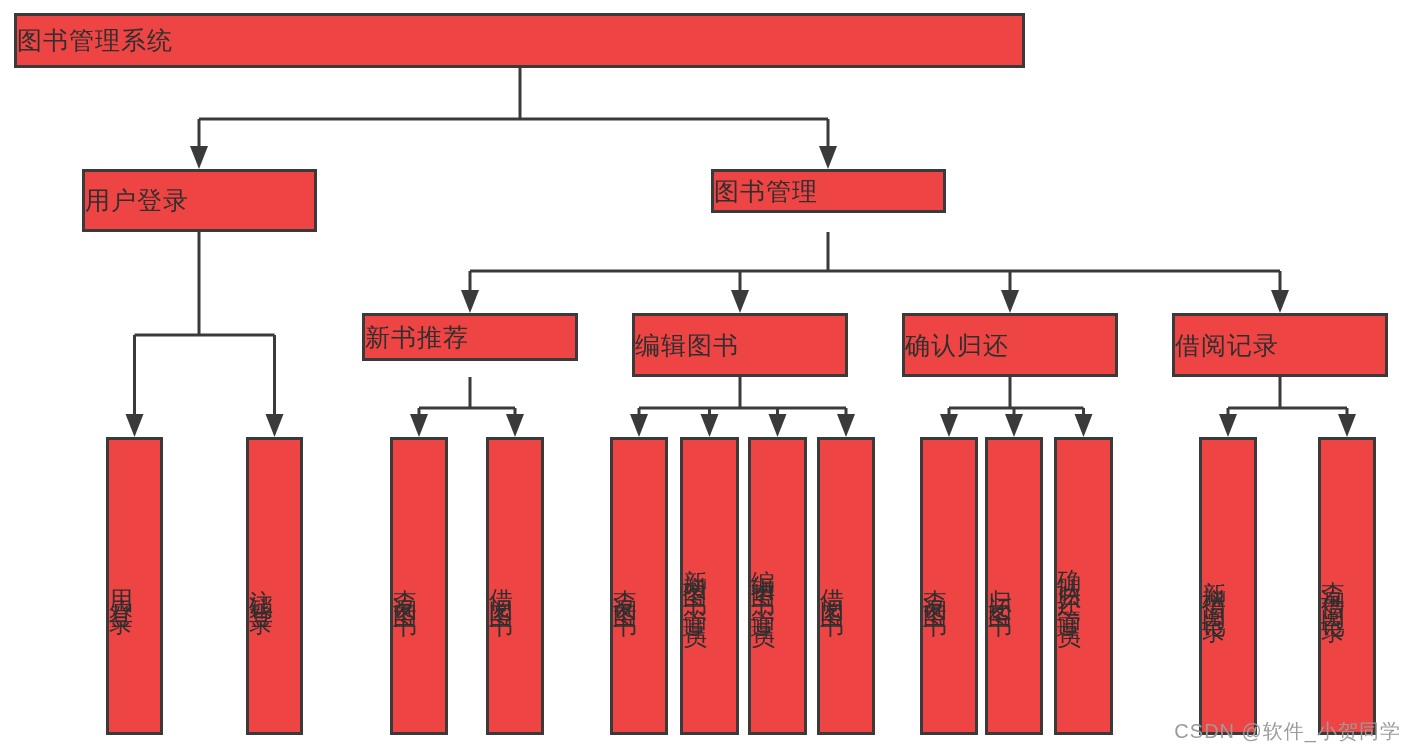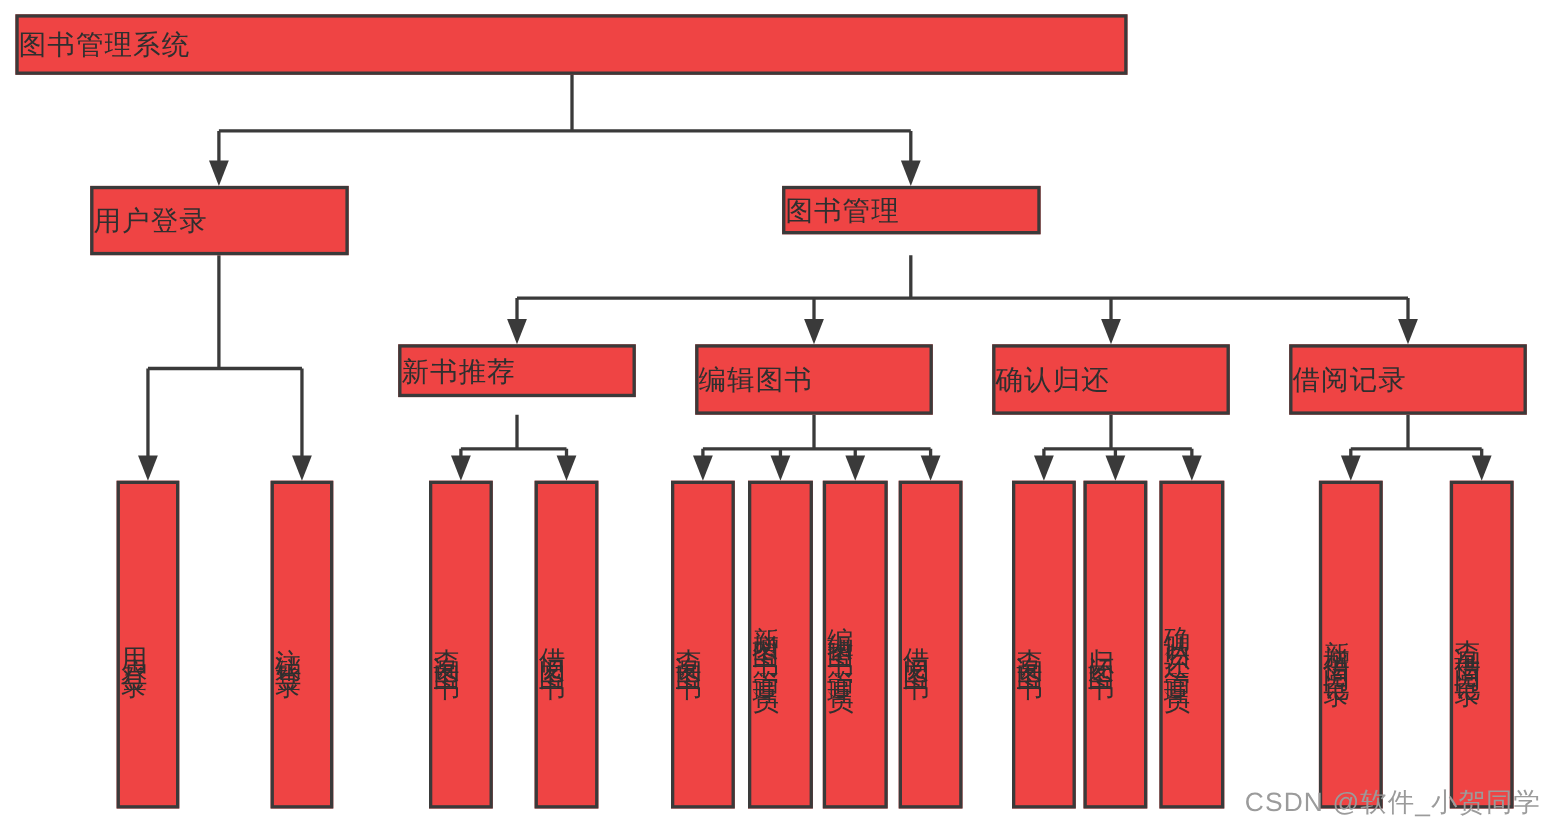--- a/index.html
+++ b/index.html
@@ -36,21 +36,21 @@
     text-orientation: mixed;
     font-size: 24px;
     letter-spacing: 8px;
     line-height: 1;
     white-space: nowrap;
   }
   #watermark {
     position: absolute;
     right: 4px;
     bottom: 2px;
-    font-size: 24px;
+    font-size: 20px;
     color: #9b9b9b;
     letter-spacing: 1px;
     white-space: nowrap;
   }
 </style>
 </head>
 <body>
 
 <div id="canvas">
 

